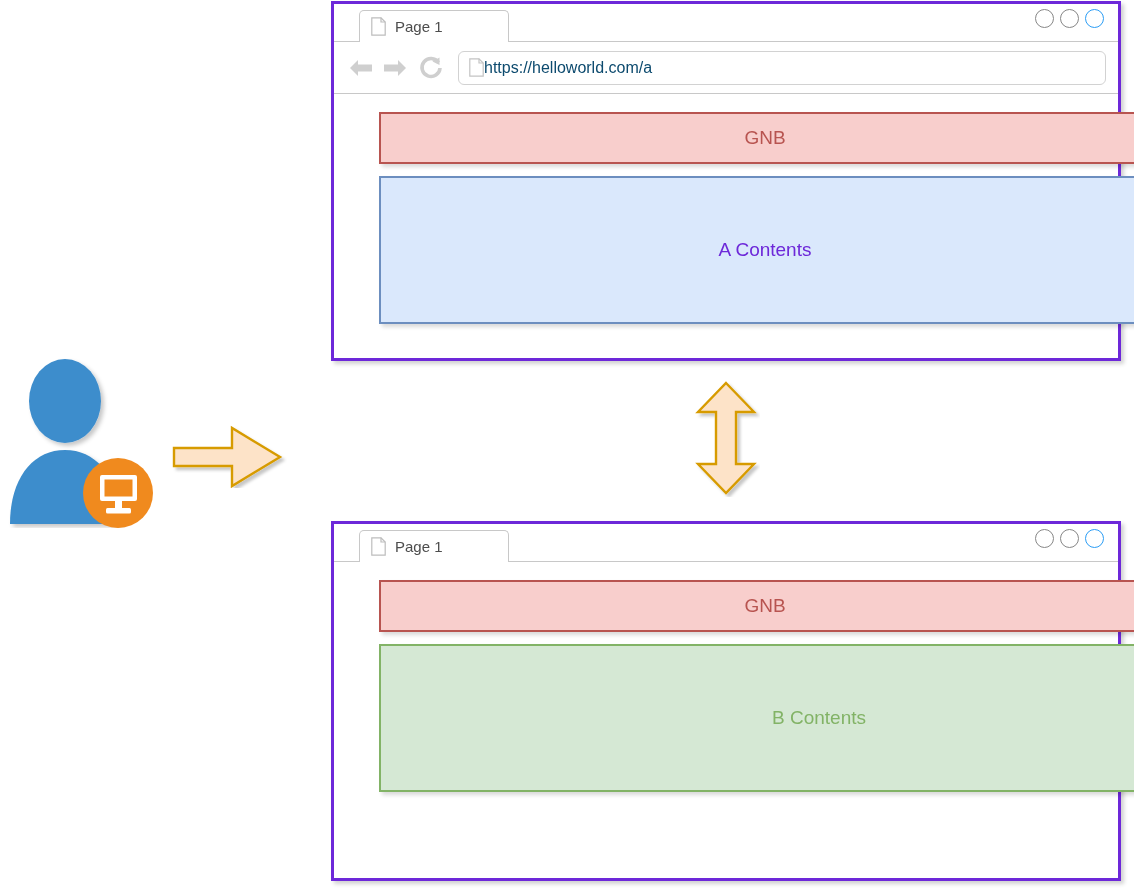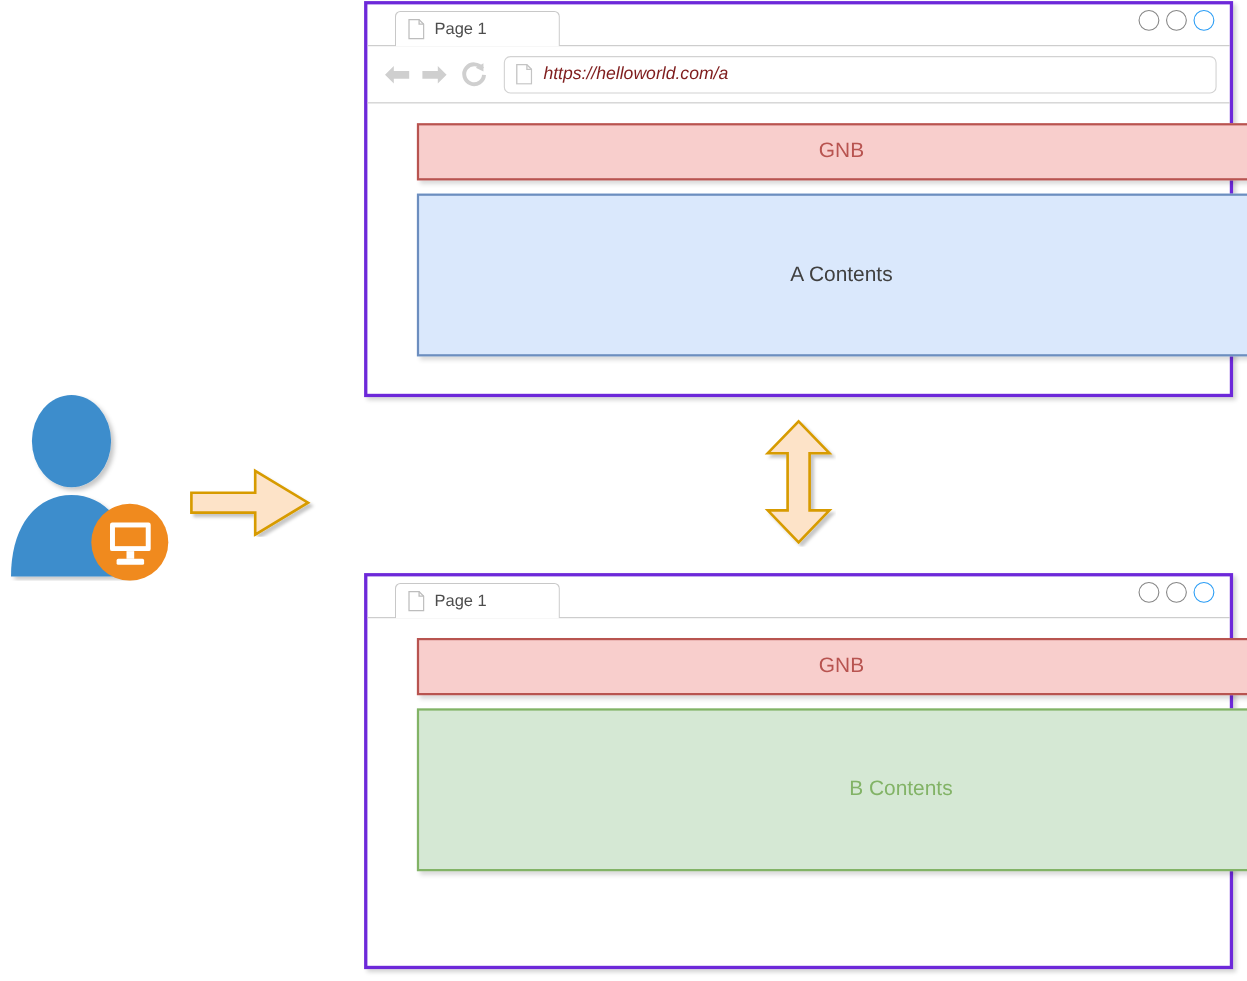--- a/index.html
+++ b/index.html
@@ -92,24 +92,22 @@
     box-sizing: border-box;
     border: 1px solid #d2d2d2;
     border-radius: 6px;
     background: #ffffff;
     display: flex;
     align-items: center;
     padding-left: 10px;
   }
   .url-text {
     font-size: 16px;
-    color: #7f1d1d;
-    margin-left: 10px;
+    color: #0c4a6e;
     white-space: nowrap;
-    font-style: italic;
   }
 
   .viewport { position: relative; }
 
   
   .pagebox {
     position: absolute;
     box-sizing: border-box;
     border-width: 2px;
     border-style: solid;
@@ -218,21 +216,21 @@
     </div>
   </div>
 
   <div class="viewport" style="height:268px;">
     <div class="pagebox" style="left:9px; top:18px; width:772px; height:52px;
                 background:#f8cecc; border-color:#b85450;">
       <span class="pagebox-label" style="color:#b85450;">GNB</span>
     </div>
     <div class="pagebox" style="left:9px; top:82px; width:772px; height:148px;
                 background:#dae8fc; border-color:#6c8ebf;">
-      <span class="pagebox-label" style="color:#404040;">A Contents</span>
+      <span class="pagebox-label" style="color:#6d28d9;">A Contents</span>
     </div>
   </div>
 </div>
 
 <div class="browser" style="left:331px; top:521px; width:790px; height:360px;">
 
   <div class="tabstrip">
     <div class="tab">
       <svg class="doc-icon" viewBox="0 0 15 19">
         <path d="M0.8 0.8 L10 0.8 L14.2 5 L14.2 18.2 L0.8 18.2 Z" fill="#ffffff" stroke="#bdbdbd" stroke-width="1.2"></path>

